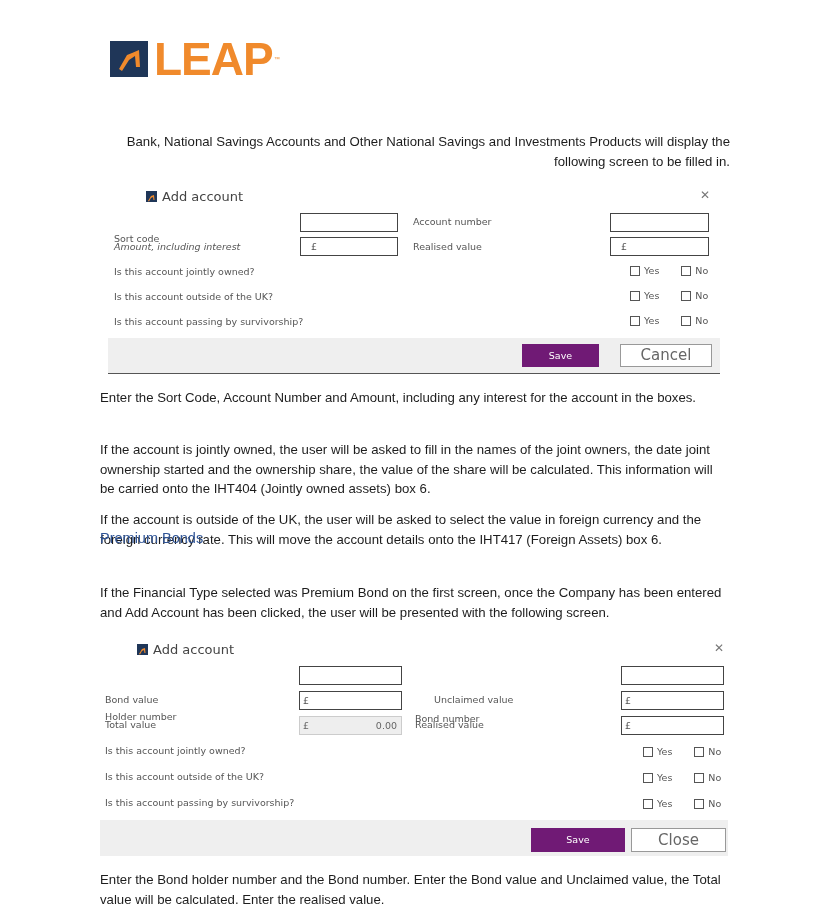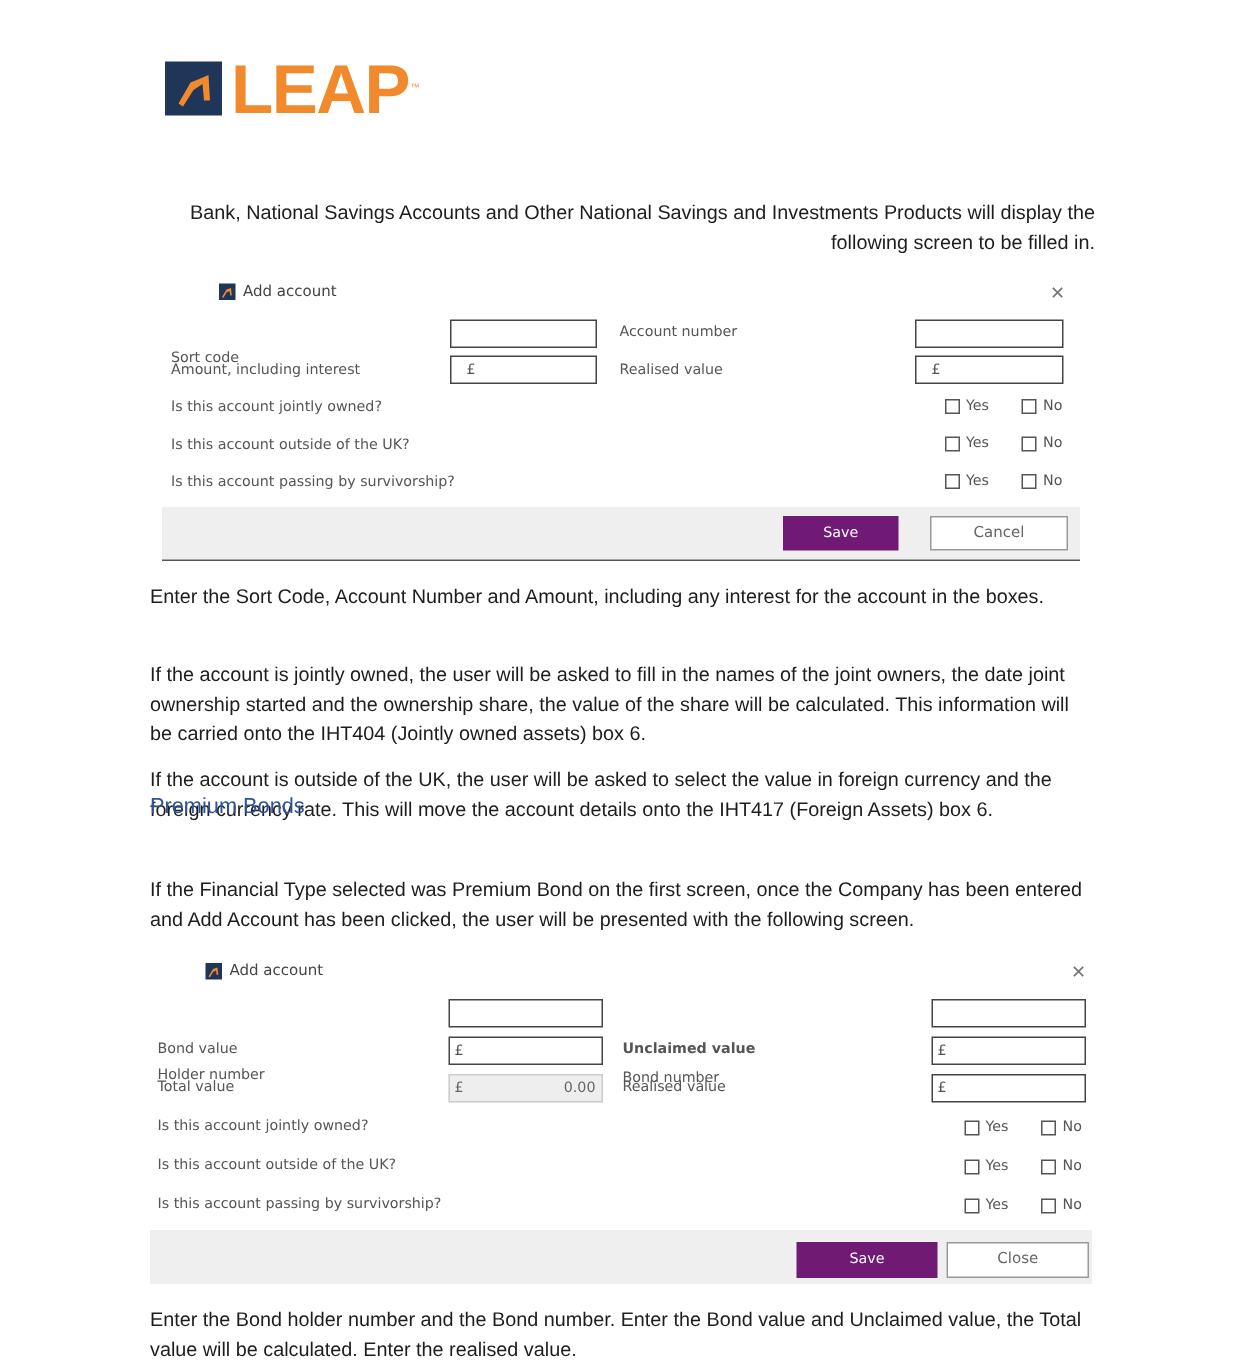--- a/index.html
+++ b/index.html
@@ -12,33 +12,33 @@
     .logo-mark svg { position: absolute; left: 0; top: 0; }
     .logo-text { margin-left: 6px; font-family: "Liberation Sans", sans-serif; font-weight: bold; font-size: 46px; line-height: 38px; color: #f08a2c; letter-spacing: -1px; }
     .logo-tm { font-size: 6px; color: #f08a2c; vertical-align: top; margin-left: 1px; line-height: 8px; }
 
     
     .para { position: absolute; left: 100px; width: 630px; font-family: "Liberation Sans", sans-serif; font-size: 13.2px; line-height: 19.5px; color: #1d1d1d; }
     .heading { position: absolute; left: 100px; font-family: "Liberation Sans", sans-serif; font-size: 14.5px; color: #2f5496; }
 
     
     .dialog { position: absolute; background: #ffffff; font-family: "DejaVu Sans", sans-serif; color: #555; }
-    .dlg-title { position: absolute; display: flex; align-items: center; font-size: 10px; color: #444; padding-left: 32px; }
+    .dlg-title { position: absolute; display: flex; align-items: center; font-size: 13px; color: #444; padding-left: 32px; }
     .dlg-icon { width: 11px; height: 11px; background: #1f3658; margin-right: 5px; position: relative; }
     .dlg-close { position: absolute; font-size: 12px; color: #777; cursor: pointer; }
     .lbl { position: absolute; font-size: 9.5px; color: #555; }
     .field { position: absolute; border: 1px solid #444; background: #fff; height: 19px; font-size: 9.5px; color: #555; padding-left: 10px; line-height: 17px; }
     .field.disabled { background: #eeeeee; border-color: #ccc; color: #666; }
     .field .amt { position: absolute; right: 4px; top: 0; }
     .cb-group { position: absolute; display: flex; align-items: center; font-size: 9.5px; color: #555; }
     .cb { display: inline-block; width: 10px; height: 10px; border: 1px solid #555; background: #fff; margin-right: 4px; }
     .cb-item { display: flex; align-items: center; }
     .footer { position: absolute; background: #efefef; }
     .btn-save { position: absolute; background: #701a75; color: #fff; font-size: 9.5px; text-align: center; line-height: 23px; height: 23px; cursor: pointer; }
-    .btn-secondary { position: absolute; background: #fff; color: #666; border: 1px solid #999; font-size: 10px; text-align: center; line-height: 21px; height: 23px; cursor: pointer; }
+    .btn-secondary { position: absolute; background: #fff; color: #666; border: 1px solid #999; font-size: 15px; text-align: center; line-height: 21px; height: 23px; cursor: pointer; }
     .bottom-line { position: absolute; height: 1px; background: #555; }
   </style>
 </head>
 <body>
 
 <div class="logo">
   <div class="logo-mark">
     <svg width="38" height="36" viewBox="0 0 38 36">
       <path d="M9 28 L17 14 L22 12 L29 9 L30 26 L26 26 L25 15 L19 19 L12 30 Z" fill="#f08a2c"></path>
     </svg>
@@ -58,21 +58,21 @@
     </span>
     <span>Add account</span>
   </div>
   <span class="dlg-close" style="left:592px; top:5px;">✕</span>
 
   <span class="lbl" style="left:6px; top:50px;">Sort code</span>
   <div class="field" style="left:192px; top:30px; width:98px;"></div>
   <span class="lbl" style="left:305px; top:33px;">Account number</span>
   <div class="field" style="left:502px; top:30px; width:99px;"></div>
 
-  <span class="lbl" style="left:6px; top:58px;">Amount, including interest</span>
+  <span class="lbl" style="left:6px; top:58px;font-style:italic;">Amount, including interest</span>
   <div class="field" style="left:192px; top:54px; width:98px;">£</div>
   <span class="lbl" style="left:305px; top:58px;">Realised value</span>
   <div class="field" style="left:502px; top:54px; width:99px;">£</div>
 
   <span class="lbl" style="left:6px; top:83px;">Is this account jointly owned?</span>
   <div class="cb-group" style="left:522px; top:82px;">
     <label class="cb-item">
         <span class="cb"></span>
         <span>Yes</span>
       </label>
@@ -129,21 +129,21 @@
   </div>
   <span class="dlg-close" style="left:614px; top:5px;">✕</span>
 
   <span class="lbl" style="left:5px; top:33px;margin-top:42px;">Holder number</span>
   <div class="field" style="left:199px; top:30px; width:103px;"></div>
   <span class="lbl" style="left:315px; top:33px;margin-top:44px;">Bond number</span>
   <div class="field" style="left:521px; top:30px; width:103px;"></div>
 
   <span class="lbl" style="left:5px; top:58px;">Bond value</span>
   <div class="field" style="left:199px; top:55px; width:103px; padding-left:3px;">£</div>
-  <span class="lbl" style="left:315px; top:58px;font-weight:bold;">Unclaimed value</span>
+  <span class="lbl" style="left:334px; top:58px;">Unclaimed value</span>
   <div class="field" style="left:521px; top:55px; width:103px; padding-left:3px;">£</div>
 
   <span class="lbl" style="left:5px; top:83px;">Total value</span>
   <div class="field disabled" style="left:199px; top:80px; width:103px; padding-left:3px;">
     <span>£</span>
     <span class="amt">0.00</span>
   </div>
   <span class="lbl" style="left:315px; top:83px;">Realised value</span>
   <div class="field" style="left:521px; top:80px; width:103px; padding-left:3px;">£</div>
 

